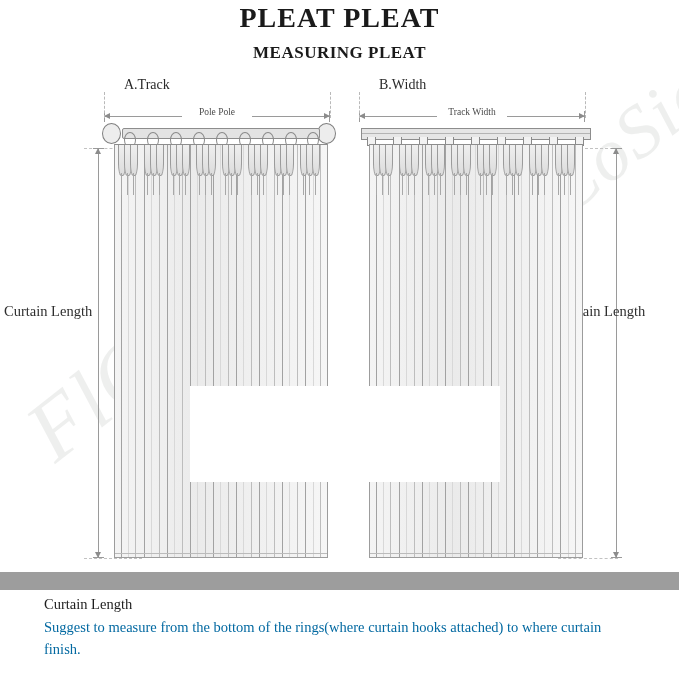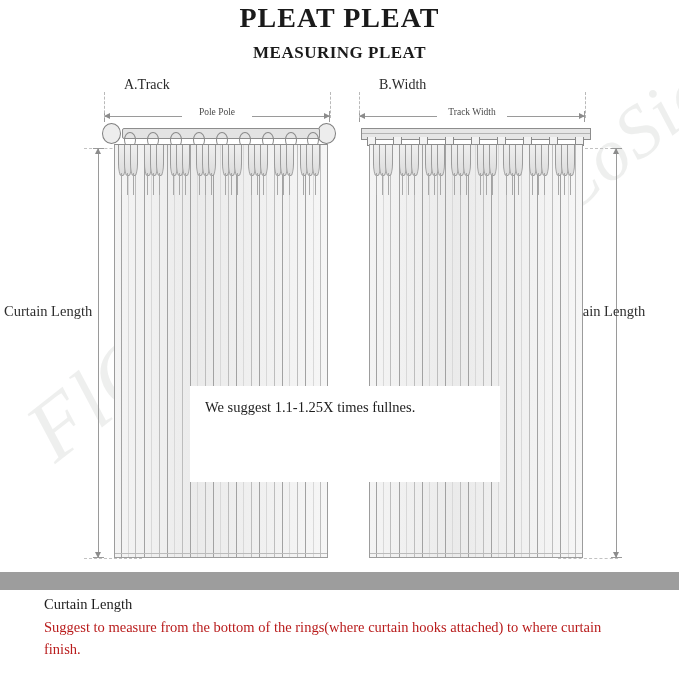--- a/index.html
+++ b/index.html
@@ -302,21 +302,21 @@
     box-sizing: border-box;
   }
   .note-title {
     font-size: 14.5px;
     color: #1d1d1d;
     margin-bottom: 3px;
   }
   .note-text {
     font-size: 14.5px;
     line-height: 22px;
-    color: #b91c1c;
+    color: #0369a1;
   }
 </style>
 </head>
 <body>
 
 <div class="title">PLEAT PLEAT</div>
 <div class="subtitle">MEASURING PLEAT</div>
 
 <div class="watermark" id="wm1">FlCoSie</div>
 <div class="watermark" id="wm2">FlCoSie</div>
@@ -595,20 +595,19 @@
       <div class="tail" style="left:3px;"></div>
         <div class="tail" style="left:9px;"></div>
         <div class="tail" style="left:15px;"></div>
     </div>
 
     <div class="hem"></div>
   </div>
 </div>
 
 <div class="formula-box">
-  <div>We suggest 1.1-1.25X times fullnes.</div>
 </div>
 
 <div class="note-band"></div>
 <div class="note-body">
   <div class="note-title">Curtain Length</div>
   <div class="note-text">Suggest to measure from the bottom of the rings(where curtain hooks attached) to where curtain finish.</div>
 </div>
 
 </body></html>

